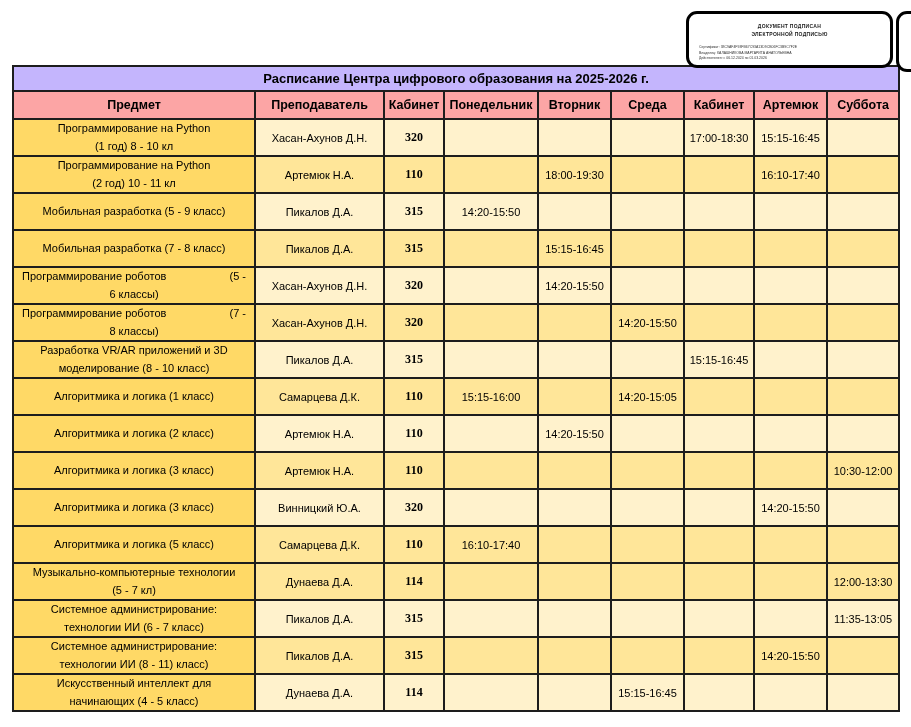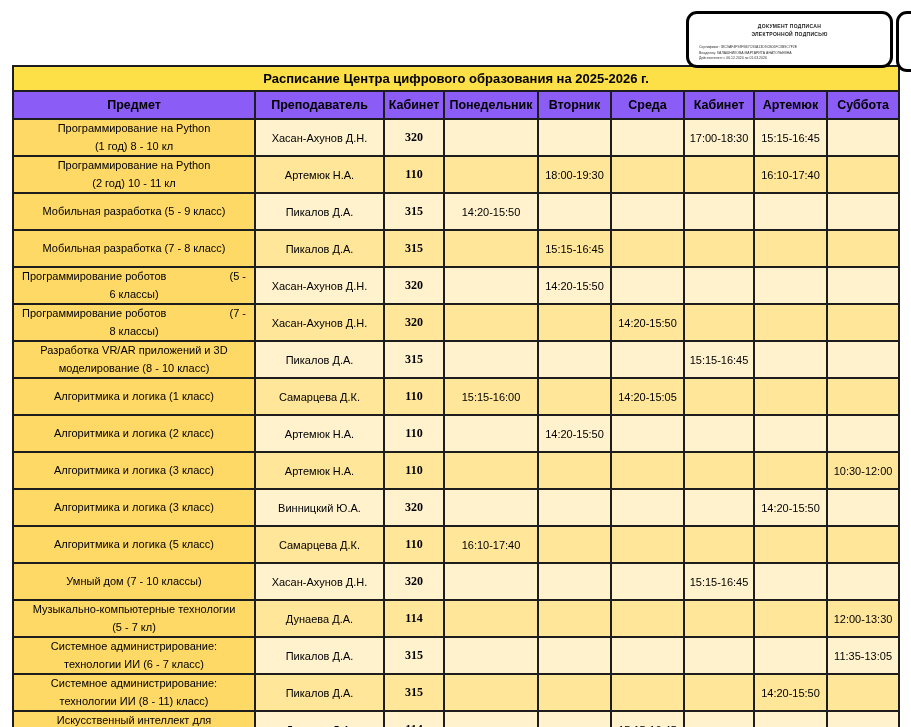--- a/index.html
+++ b/index.html
@@ -22,27 +22,27 @@
     border: 2px solid #1d1d1d;
   }
   table.schedule th, table.schedule td {
     border: 2px solid #1d1d1d;
     text-align: center;
     vertical-align: middle;
     padding: 0 2px;
     overflow: hidden;
   }
   th.doc-title {
-    background: #fde047;
+    background: #c4b5fd;
     font-size: 13px;
     font-weight: bold;
     height: 23px;
   }
   tr.cols th {
-    background: #8b5cf6;
+    background: #fca5a5;
     font-size: 12.5px;
     font-weight: bold;
     height: 26px;
   }
   tbody td { height: 35px; font-size: 11px; background: #FFF2CC; }
   tbody tr.r-gold td { background: #FFE699; }
   tbody td.c-subject {
     background: #FFD966 !important;
     white-space: pre-line;
     padding: 0 6px;
@@ -267,31 +267,20 @@
         <td class="c-subject">Алгоритмика и логика (5 класс)</td>
         <td class="c-teacher">Самарцева Д.К.</td>
         <td class="c-room">110</td>
         <td class="c-time">16:10-17:40</td>
         <td class="c-time"></td>
         <td class="c-time"></td>
         <td class="c-time"></td>
         <td class="c-time"></td>
         <td class="c-time"></td>
       </tr>
-      <tr class="r-light">
-        <td class="c-subject">Умный дом (7 - 10 классы)</td>
-        <td class="c-teacher">Хасан-Ахунов Д.Н.</td>
-        <td class="c-room">320</td>
-        <td class="c-time"></td>
-        <td class="c-time"></td>
-        <td class="c-time"></td>
-        <td class="c-time">15:15-16:45</td>
-        <td class="c-time"></td>
-        <td class="c-time"></td>
-      </tr>
       <tr class="r-gold">
         <td class="c-subject">Музыкально-компьютерные технологии
 (5 - 7 кл)</td>
         <td class="c-teacher">Дунаева Д.А.</td>
         <td class="c-room">114</td>
         <td class="c-time"></td>
         <td class="c-time"></td>
         <td class="c-time"></td>
         <td class="c-time"></td>
         <td class="c-time"></td>

